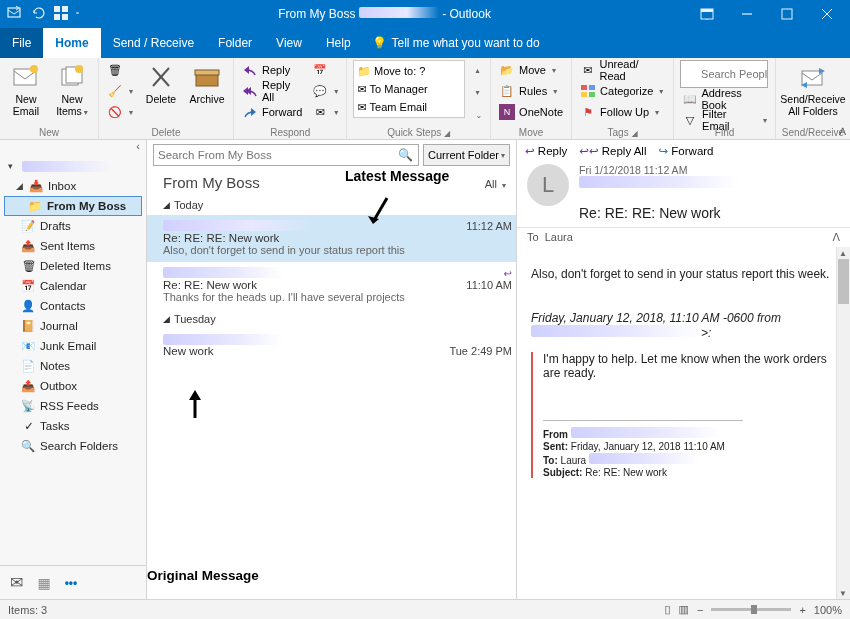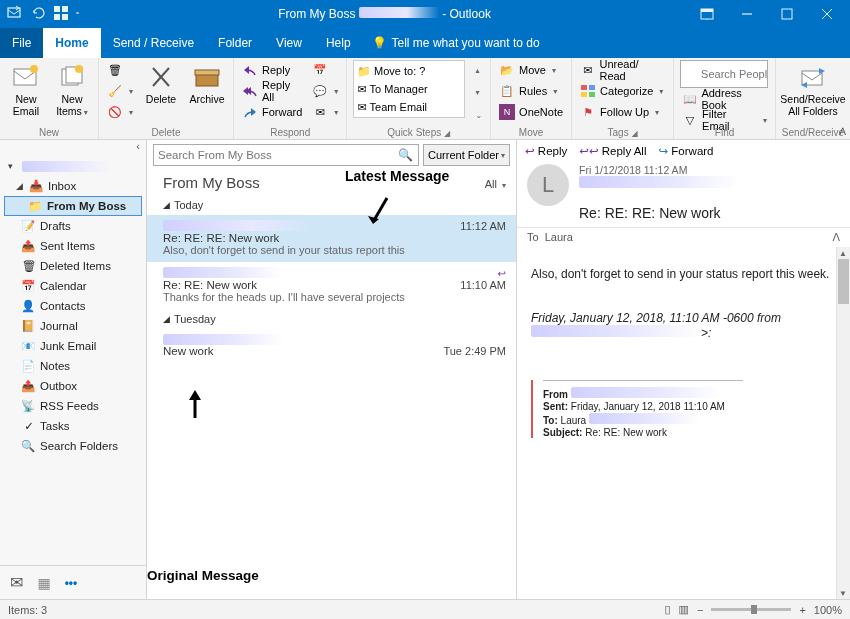--- a/index.html
+++ b/index.html
@@ -42,21 +42,21 @@
   .navbottom { height: 34px; border-top: 1px solid #d4d4d4; display: flex; align-items: center; gap: 14px; padding-left: 10px; }
   .msglist { width: 370px; border-right: 1px solid #d4d4d4; background: #fff; display: flex; flex-direction: column; position: relative; }
   .searchbar { display: flex; padding: 4px 6px 2px 6px; gap: 4px; }
   .searchin { flex: 1; height: 22px; border: 1px solid #aaa; display: flex; align-items: center; }
   .searchin input { border: none; flex: 1; padding-left: 4px; font-size: 11.5px; outline: none; }
   .scopebtn { border: 1px solid #aaa; background: #f0f0f0; font-size: 11px; padding: 0 4px; display: flex; align-items: center; }
   .folderhdr { display: flex; align-items: baseline; justify-content: space-between; padding: 6px 10px 4px 16px; }
   .folderhdr .name { font-size: 15px; color: #444; }
   .folderhdr .filter { font-size: 11px; color: #444; }
   .dayhdr { padding: 4px 10px 4px 16px; font-size: 11px; color: #333; display:flex; align-items:center; gap:4px;}
-  .msg { padding: 5px 10px 6px 16px; }
+  .msg { padding: 5px 4px 6px 16px; }
   .msg.sel { background: #cfe6f7; }
   .msg .subj { font-size: 11.5px; color: #333; }
   .msg .prev { font-size: 11px; color: #666; }
   .msg .row1 { display: flex; }
   .msg .time { margin-left: auto; font-size: 11px; color: #444; }
   .anno { position: absolute; font-weight: bold; color: #000; }
   .anno.latest { top: 28px; left: 198px; font-size: 14px; }
   .anno.orig { bottom: 18px; left: -2px; font-size: 13.5px; transform: translateX(0); }
   .arrow1 { position: absolute; top: 54px; left: 218px; }
   .arrow2 { position: absolute; top: 248px; left: 36px; }
@@ -546,20 +546,21 @@
     </div>
     <div class="readto">
       <span>To</span>&nbsp;&nbsp;
       <span>Laura</span>
       <span class="chev">ᐱ</span>
     </div>
     <div class="readbody">
       <p style="margin-top:10px;">Also, don't forget to send in your status report this week.</p>
       <p style="margin-top:30px;font-style:italic;"><span>Friday, January 12, 2018, 11:10 AM -0600 from</span><br><span class="redacted" style="width:170px;height:12px;"></span><span>&gt;:</span></p>
       <div class="quote">
+        <p>I'm happy to help. Let me know when the work orders are ready.</p>
         <div class="sigblock">
           <div style="border-top:1px solid #bbb;width:200px;margin-bottom:6px;"></div>
           <div><b>From</b> <span class="redacted" style="width:150px;height:11px;"></span></div>
           <div><b>Sent:</b><span> Friday, January 12, 2018 11:10 AM</span></div>
           <div><b>To:</b><span> Laura</span> <span class="redacted" style="width:110px;height:11px;"></span></div>
           <div><b>Subject:</b><span> Re: RE: New work</span></div>
         </div>
       </div>
       <div class="scrollbar">
         <div class="scrollup">▲</div>

